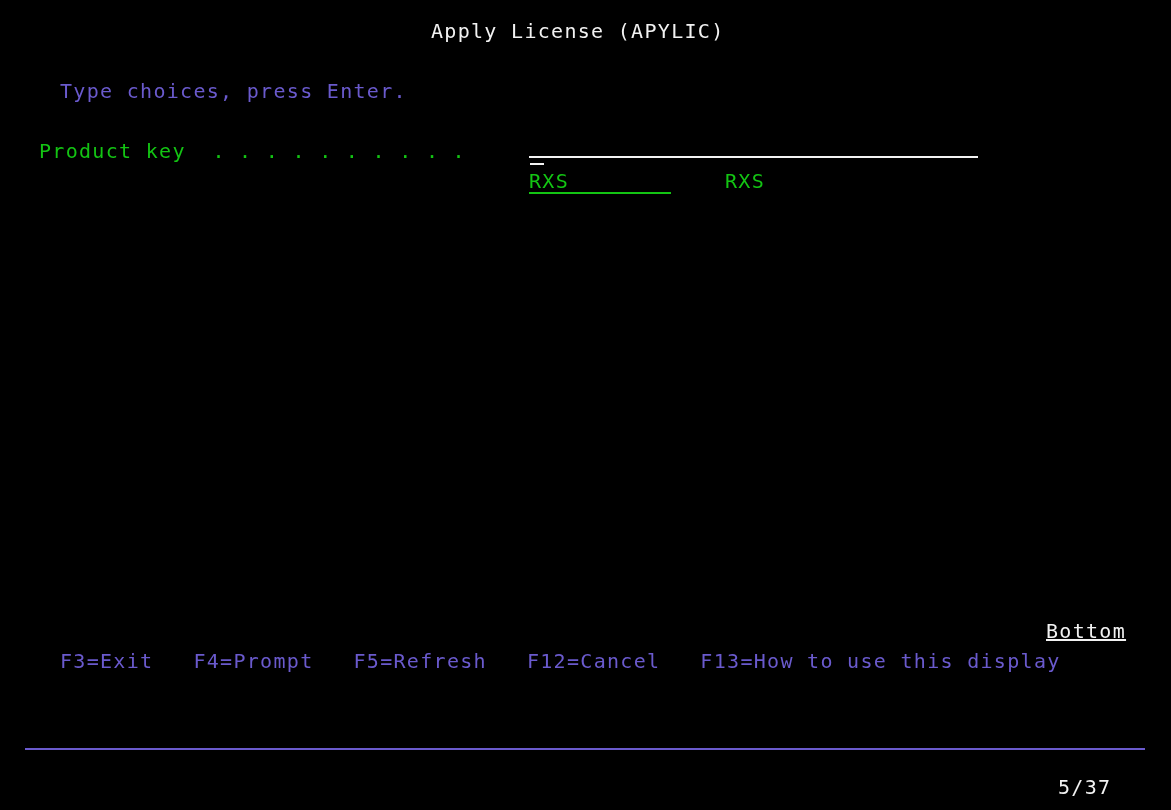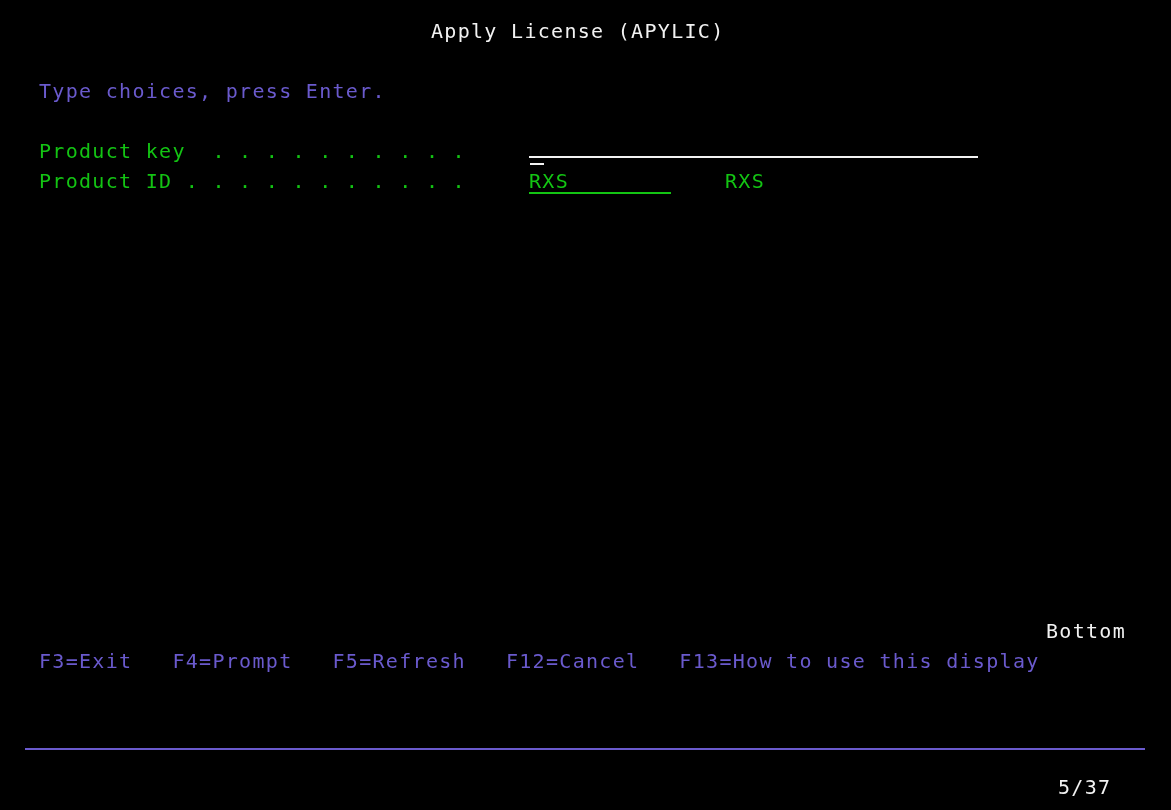--- a/index.html
+++ b/index.html
@@ -26,21 +26,21 @@
   }
 
   
   .row {
     position: absolute;
     white-space: pre;
   }
 
   .c-white   { color: #f2f2f2; }
   .c-green   { color: #13c413; }
-  .c-blue    { color: #6a5acd; }
+  .c-blue    { color: #6a5acd; margin-left: 21px; }
 
   
   #title { left: 431px; top: 16px; }
 
   
   #instruction { left: 39px; top: 76px; }
 
   
   #label-license { left: 39px; top: 136px; }
   #label-product { left: 39px; top: 166px; }
@@ -90,21 +90,21 @@
     left: 0;
     top: 26px;
     width: 142px;
     height: 2px;
     background: #13c413;
   }
 
   #product-echo { left: 725px; top: 166px; }
 
   
-  #bottom-indicator { left: 1046px; top: 616px; }
+  #bottom-indicator { left: 1046px; top: 616px; text-decoration: underline; }
 
   
   #fkeys-1 { left: 39px; top: 646px; }
   #fkeys-2 { left: 39px; top: 676px; }
 
   
   #separator {
     position: absolute;
     left: 25px;
     top: 748px;
@@ -125,21 +125,20 @@
 
   <div class="row c-blue" id="instruction">Type choices, press Enter.</div>
 
   <div class="row c-green" id="label-license">Product key  . . . . . . . . . .</div>
 
   <div id="field-license">
     <span class="underline"></span>
     <span class="cursor"></span>
   </div>
 
-  <div class="row c-green" id="label-product">Product ID . . . . . . . . . . .</div>
 
   <div id="field-product">
     <span class="value">RXS</span>
     <span class="underline"></span>
   </div>
 
   <div class="row c-green" id="product-echo">RXS</div>
 
   <div class="row c-white" id="bottom-indicator">Bottom</div>
 

